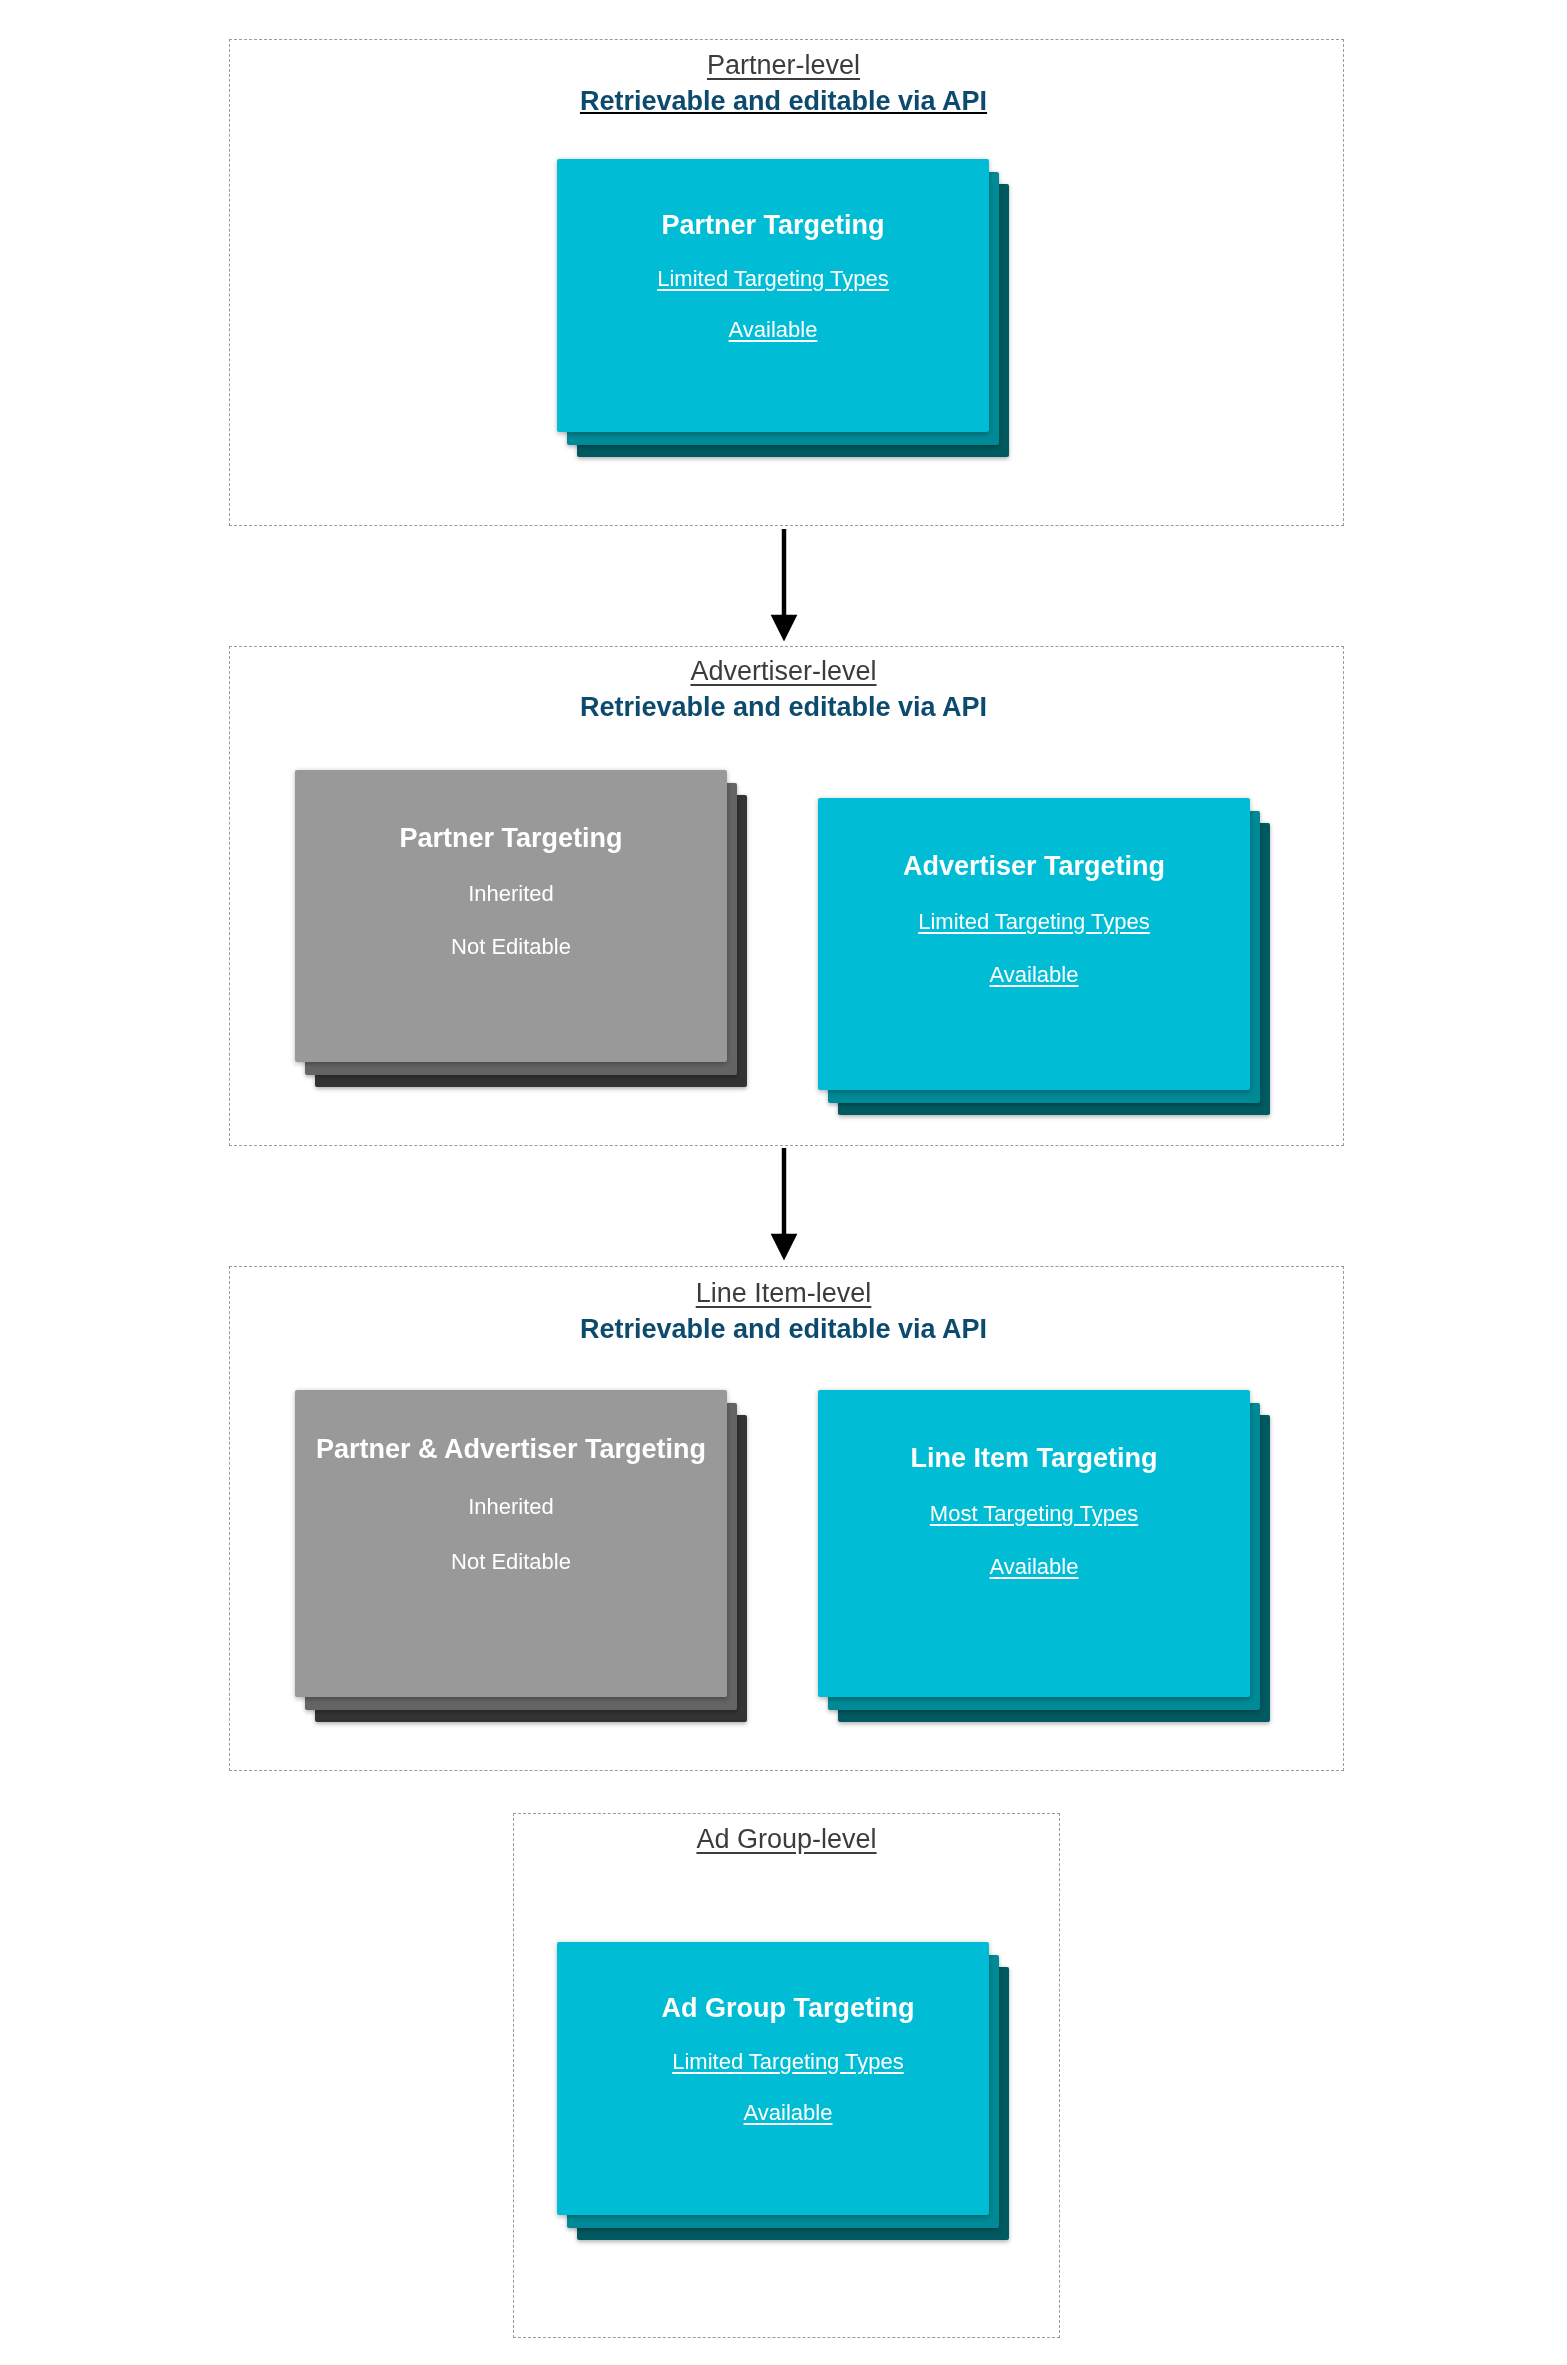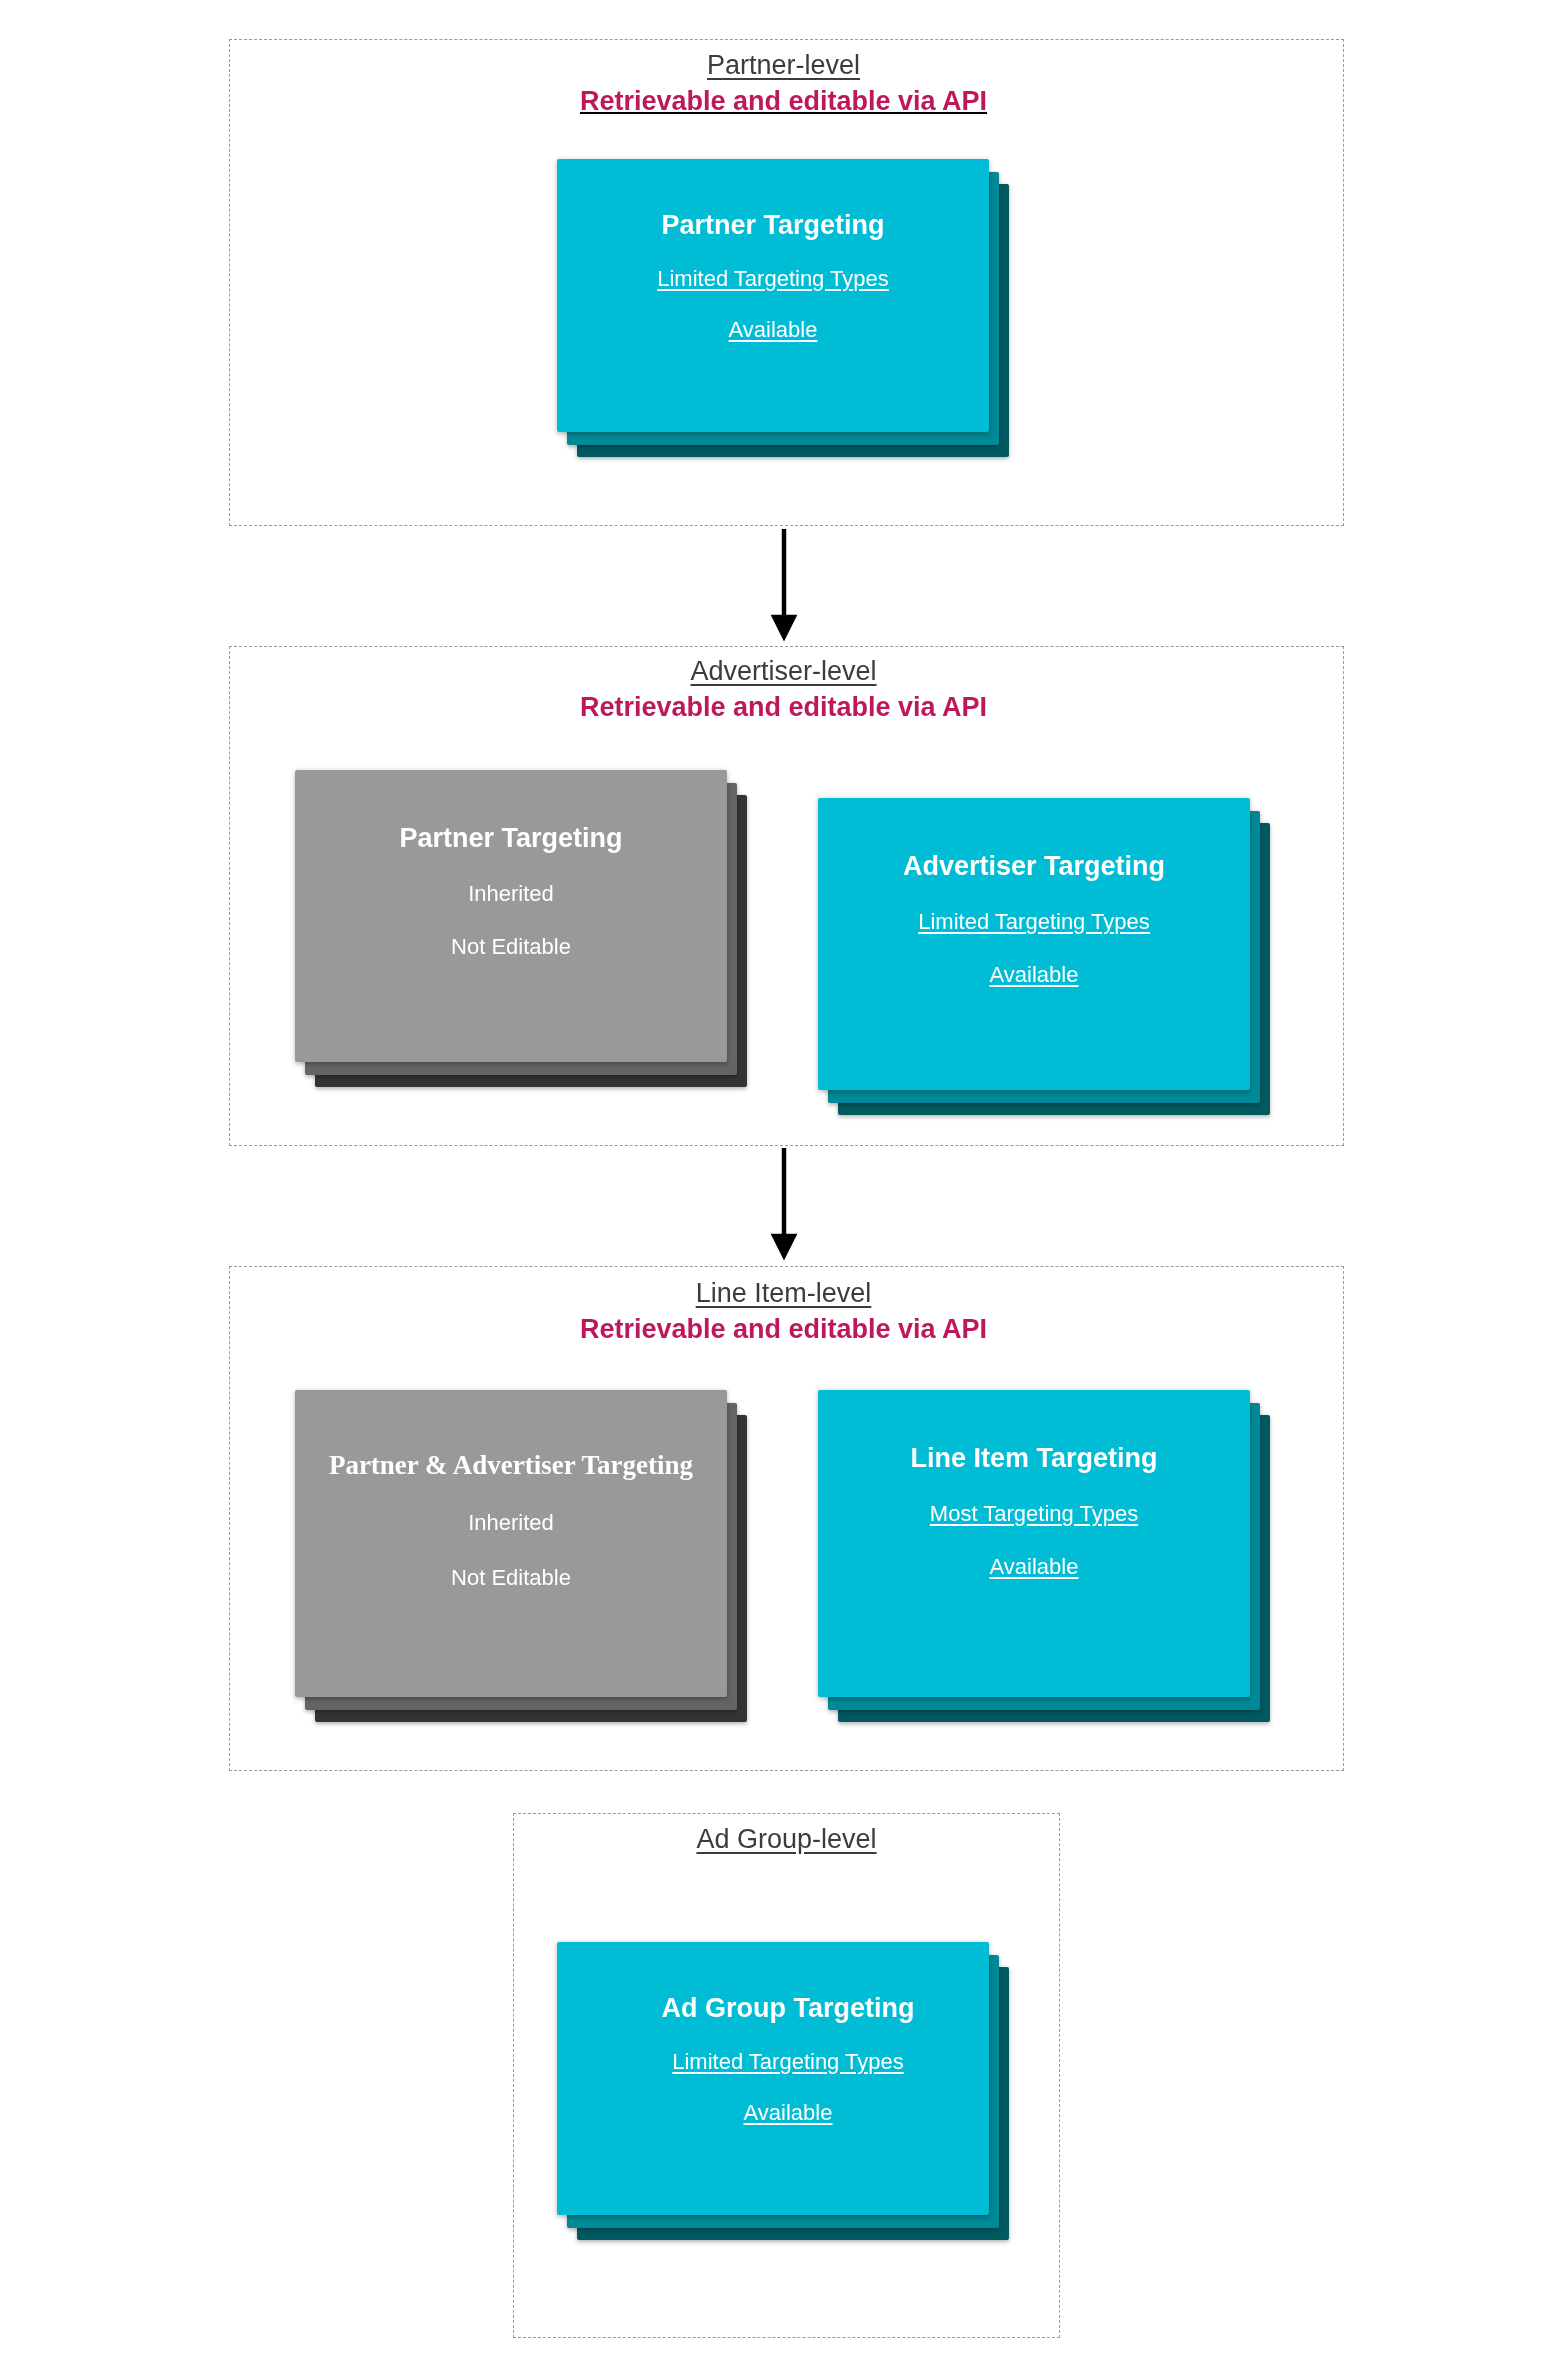--- a/index.html
+++ b/index.html
@@ -49,21 +49,21 @@
     color: #3c3c3c;
     text-decoration: underline;
     text-underline-offset: 3.6px;
     line-height: 1.18;
     white-space: nowrap;
   }
   .level-sub {
     display: block;
     font-size: 27px;
     font-weight: bold;
-    color: #be185d;
+    color: #0c4a6e;
     line-height: 1.22;
     margin-top: 2.7px;
     white-space: nowrap;
   }
   .level-sub.danger { color: #ff2d00; }
 
   
   .card-stack {
     position: absolute;
   }
@@ -149,21 +149,21 @@
   #head-lineitem   { top: 1278px; }
   #head-adgroup    { top: 1824px; left: 513px; width: 547px; }
 
   
   .pad-a .card-title { margin-top: 50px; }
   .pad-a .card-note  { margin-top: 23px; }
 
   .pad-b .card-title { margin-top: 52px; }
   .pad-b .card-note  { margin-top: 25px; }
 
-  .pad-c .card-title { margin-top: 59px; font-family: Liberation Serif, serif; }
+  .pad-c .card-title { margin-top: 43px; }
   .pad-c .card-note  { margin-top: 27px; }
 </style>
 </head>
 <body>
 
 <div class="canvas">
 
   <div class="level-box" id="level-partner"></div>
 
   <div class="level-head" id="head-partner">

